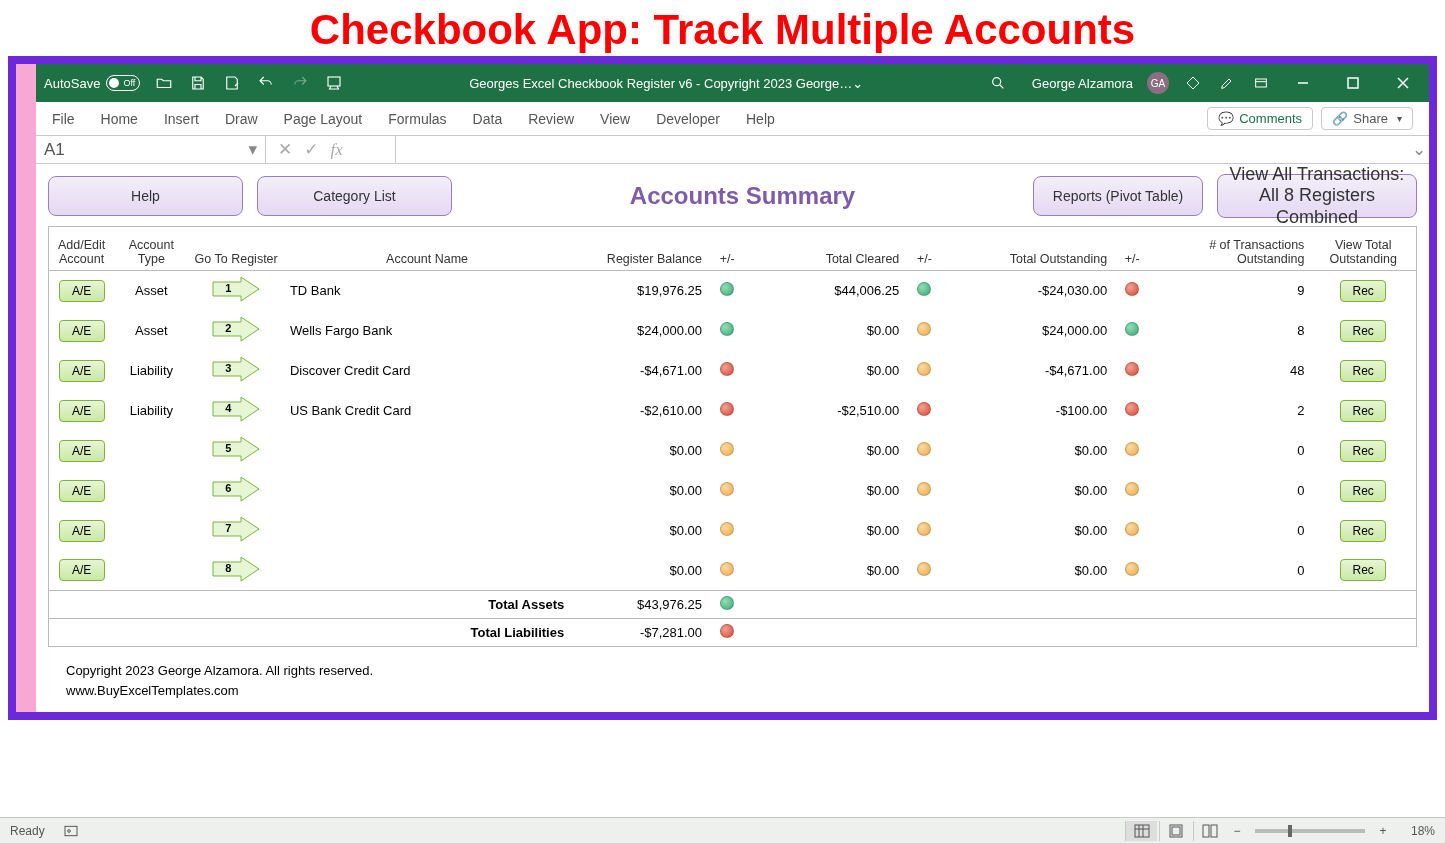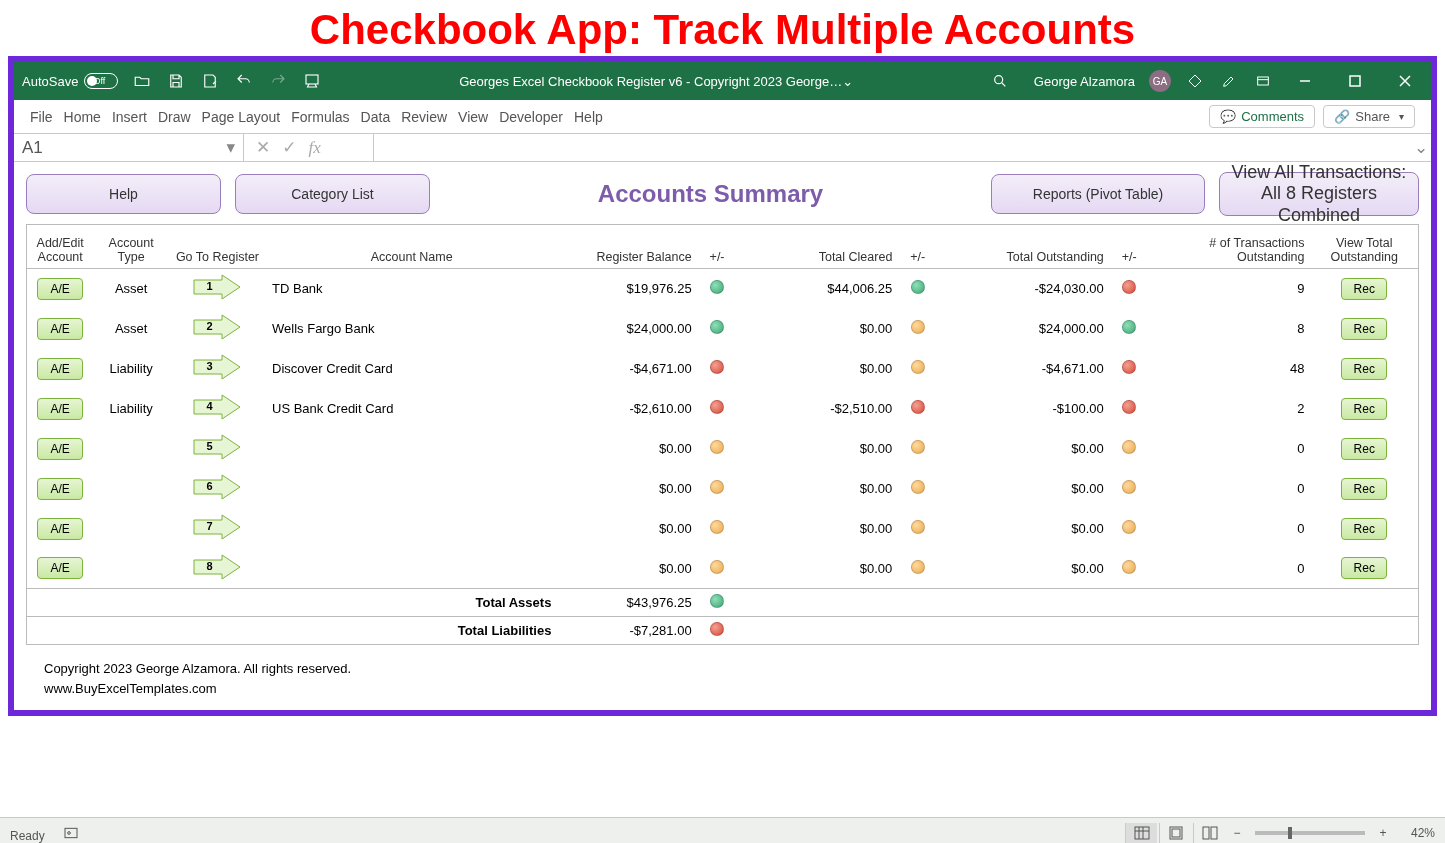--- a/index.html
+++ b/index.html
@@ -1,35 +1,35 @@
 <!DOCTYPE html>
 <html><head>
 <meta charset="utf-8">
 <style>
 * { box-sizing: border-box; margin: 0; padding: 0; font-family: "Segoe UI", Arial, sans-serif; }
 body { background: #fff; width: 1445px; height: 843px; overflow: hidden; }
 
 .banner { text-align: center; font-size: 42px; font-weight: bold; color: #FF0000; padding: 6px 0 2px; }
 
-.excel-frame { border: 6px solid #6d28d9; margin: 0 8px; background: #84cc16; }
+.excel-frame { border: 8px solid #6d28d9; margin: 0 8px; background: #f9a8d4; padding-left: 20px; }
 
 
 .titlebar { background: #1e7045; color: #fff; height: 38px; display: flex; align-items: center; padding: 0 8px; gap: 14px; font-size: 13px; }
 .autosave { display: flex; align-items: center; gap: 6px; }
 .toggle { width: 34px; height: 16px; border: 1px solid #fff; border-radius: 10px; position: relative; display: inline-flex; align-items: center; }
 .toggle::before { content:""; width:10px; height:10px; border-radius:50%; background:#fff; margin-left:2px; }
-.toggle-text { font-size: 9px; position:absolute; right:12px; color:#fff; }
+.toggle-text { font-size: 9px; position:absolute; right:4px; color:#fff; }
 .tb-icon { width: 20px; height: 20px; display:inline-flex; align-items:center; justify-content:center; cursor:pointer; }
 .tb-spacer { flex: 1; }
 .doc-title-wrap { display:flex; align-items:center; gap:0; }
 .avatar { width: 22px; height: 22px; border-radius: 50%; background: #8b6e82; display: inline-flex; align-items:center; justify-content:center; font-size:10px; }
 .winbtn { width:36px; height:28px; display:inline-flex; align-items:center; justify-content:center; cursor:pointer; }
 
 
-.ribbon { height: 34px; border-bottom: 1px solid #c9c9c9; display:flex; align-items:center; padding: 0 16px; gap: 11px; font-size: 14px; color:#555; background:#fff; }
+.ribbon { height: 34px; border-bottom: 1px solid #c9c9c9; display:flex; align-items:center; padding: 0 16px; gap: 26px; font-size: 14px; color:#555; background:#fff; }
 .ribbon-right { margin-left:auto; display:flex; gap:8px; }
 .ribbon-btn { border:1px solid #c9c9c9; padding: 3px 10px; border-radius:4px; display:flex; align-items:center; gap:5px; font-size:13px; cursor:pointer; }
 .ribbon-btn.share { color:#555; }
 .ribbon-btn.comments { color:#1e7045; }
 
 
 .fbar { height: 28px; border-bottom: 1px solid #c9c9c9; display:flex; align-items:center; font-size:17px; color:#555; background:#fff; }
 .namebox { width: 230px; border-right:1px solid #c9c9c9; height:100%; display:flex; align-items:center; padding:0 8px; justify-content:space-between; }
 .fbox-btns { width: 130px; border-right:1px solid #c9c9c9; height:100%; display:flex; align-items:center; gap:12px; padding:0 12px; color:#aaa; }
 .fx { font-style: italic; font-family: serif; }
@@ -58,21 +58,21 @@
 .dot.green { background: radial-gradient(circle at 35% 35%, #8ee0b8, #3fa574); }
 .dot.orange { background: radial-gradient(circle at 35% 35%, #ffd99b, #e8a952); }
 .dot.red { background: radial-gradient(circle at 35% 35%, #f5a191, #d4483b); }
 .totals-row td { border-top: 1px solid #bbb; font-size:13px; height: 28px; }
 .totals-row.first td { border-top:1px solid #bbb; }
 .totals-label { text-align:right; font-weight:bold; padding-right:10px; }
 
 .footer-text { padding: 14px 18px 6px; font-size: 13px; color:#000; line-height:1.5; }
 
 
-.status { position: fixed; bottom:0; left:0; right:0; height: 26px; background:#eef0ee; border-top:1px solid #c9c9c9; display:flex; align-items:flex-end; padding:0 10px; gap:16px; font-size:12px; color:#555; }
+.status { position: fixed; bottom:0; left:0; right:0; height: 26px; background:#eef0ee; border-top:1px solid #c9c9c9; display:flex; align-items:center; padding:0 10px; gap:16px; font-size:12px; color:#555; }
 .status-right { margin-left:auto; display:flex; align-items:center; gap:2px; }
 .view-btn { width:32px; height:20px; border-left:1px solid #c9c9c9; display:inline-flex; align-items:center; justify-content:center; cursor:pointer; }
 .zoom-slider { width:110px; height:4px; background:#bbb; margin:0 6px; position:relative; }
 .zoom-slider::before { content:""; position:absolute; left:30%; top:-4px; width:4px; height:12px; background:#666; }
 .zoom-pct { width:40px; text-align:right; }
 
 svg { display:block; }
 </style>
 </head>
 <body>
@@ -203,21 +203,21 @@
     </div>
     <div class="fbar-input"></div>
     <div class="fbar-dd">⌄</div>
   </div>
 
   <div class="ws">
     <div class="toolbar">
       <div class="pbtn small">Help</div>
       <div class="pbtn small">Category List</div>
       <div class="ws-title">Accounts Summary</div>
-      <div class="pbtn small" style="width:214px">Reports (Pivot Table)</div>
+      <div class="pbtn small" style="width:170px">Reports (Pivot Table)</div>
       <div class="pbtn big">
         <div><span>View All Transactions:</span><br><span>All 8 Registers Combined</span></div>
       </div>
     </div>
 
     <table class="acct-table">
       <thead>
         <tr>
           <th class="center" style="width:62px">Add/Edit Account</th>
           <th class="center" style="width:70px">Account Type</th>
@@ -409,15 +409,15 @@
       </span>
     <span class="view-btn">
         <svg width="16" height="14" stroke="#555" fill="none">
           <rect x="1" y="1" width="6" height="12"></rect>
           <rect x="9" y="1" width="6" height="12"></rect>
         </svg>
       </span>
     <span style="width:20px;text-align:center;cursor:pointer">−</span>
     <span class="zoom-slider"></span>
     <span style="width:20px;text-align:center;cursor:pointer">+</span>
-    <span class="zoom-pct">42%</span>
+    <span class="zoom-pct">18%</span>
   </div>
 </div>
 
 </body></html>

